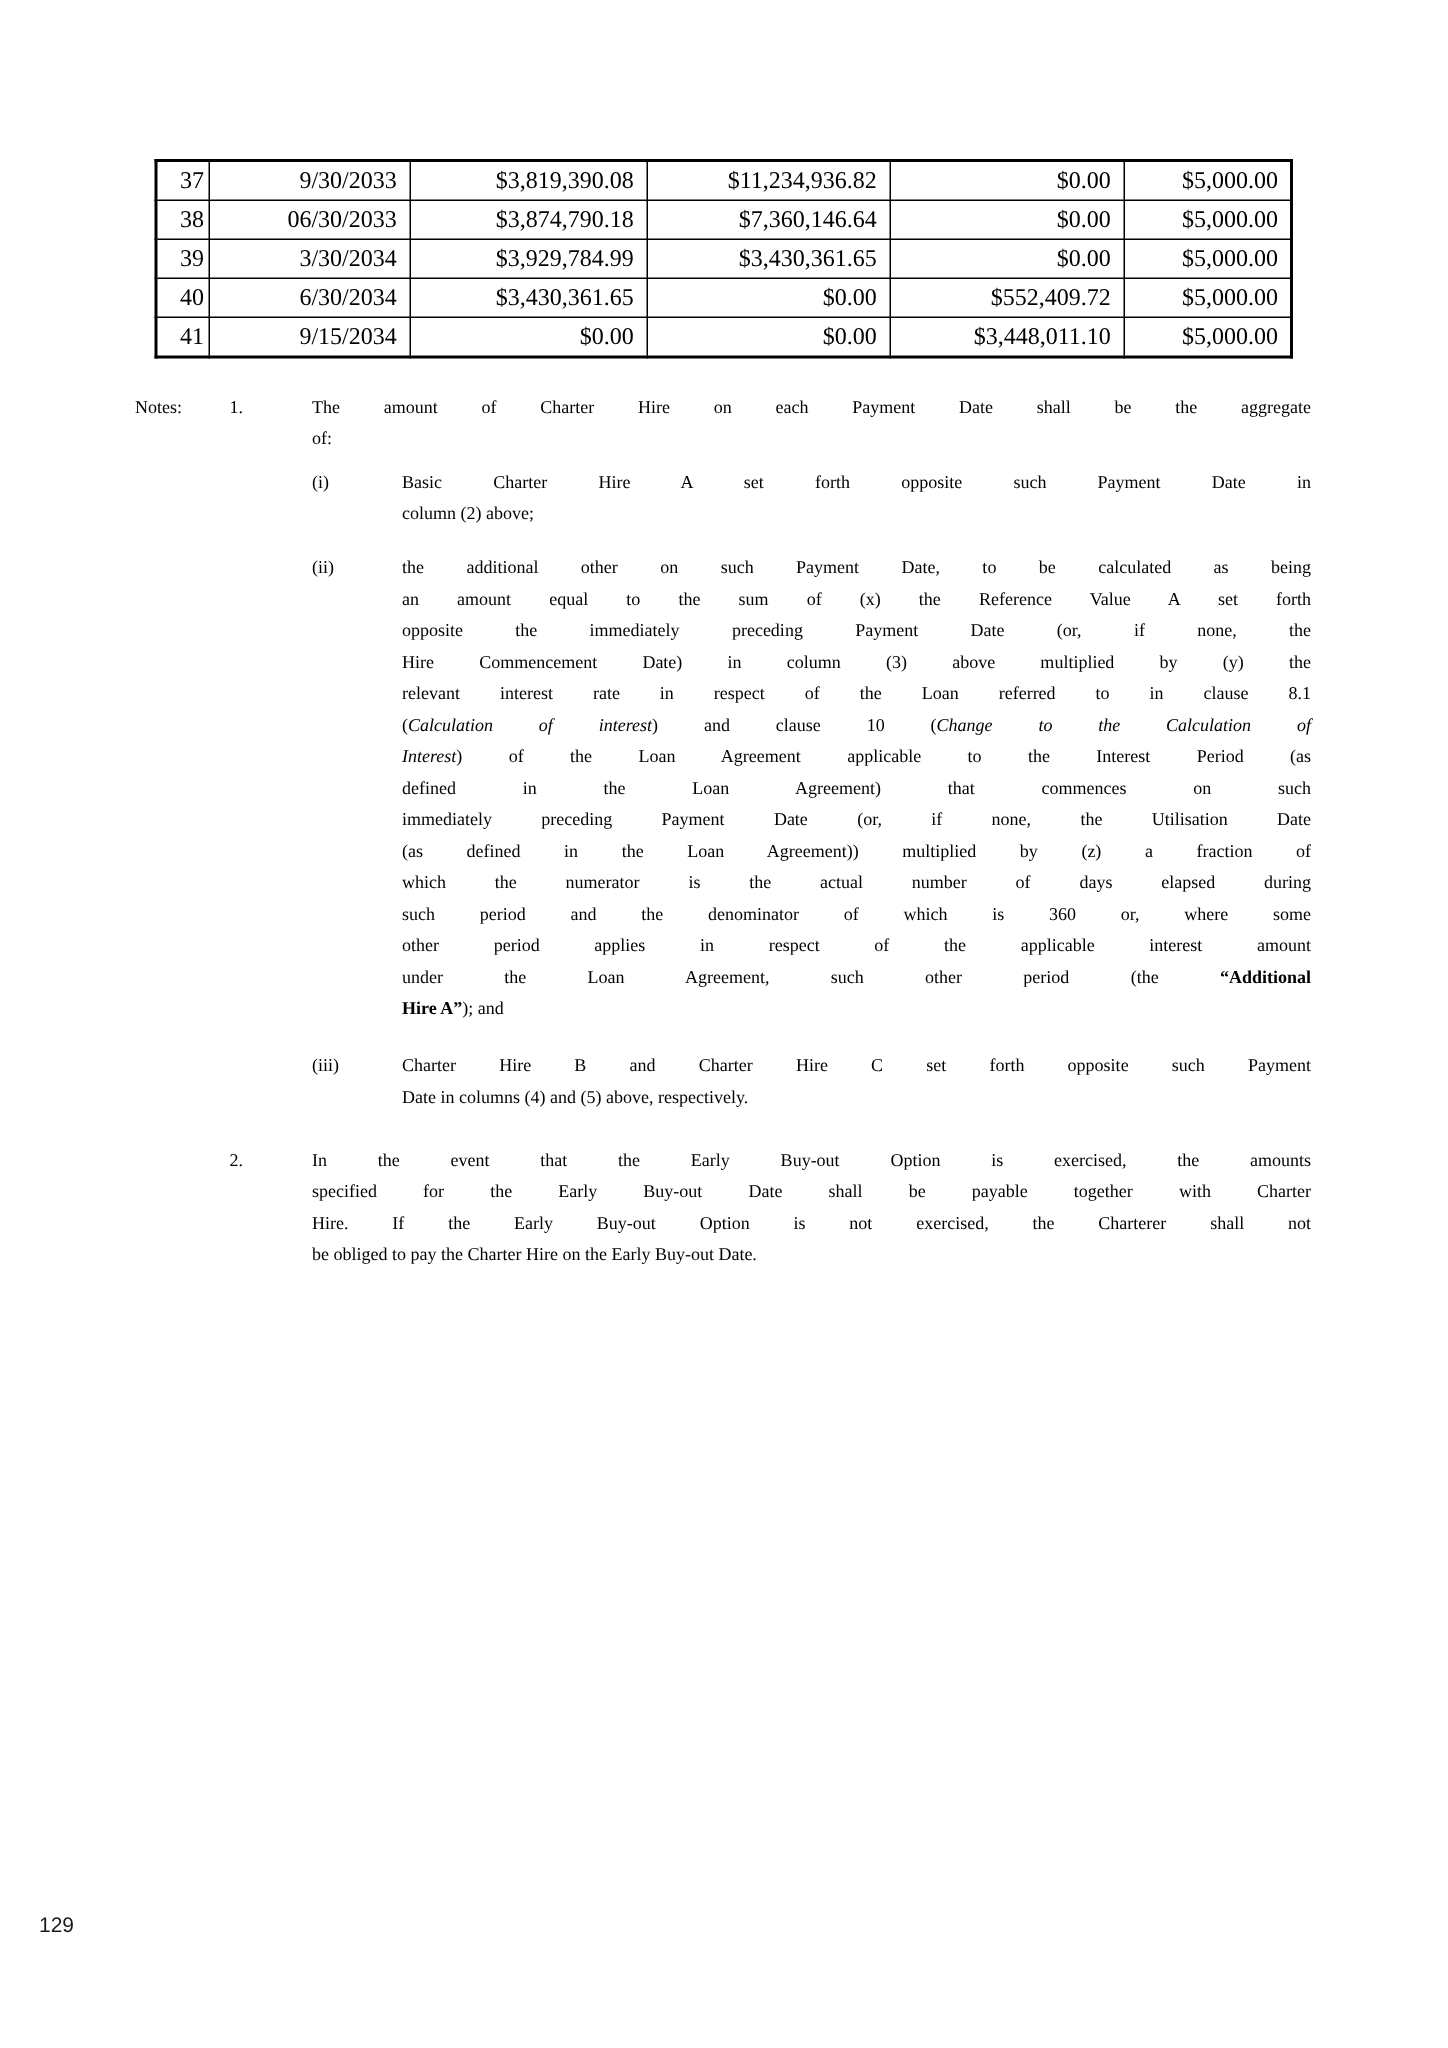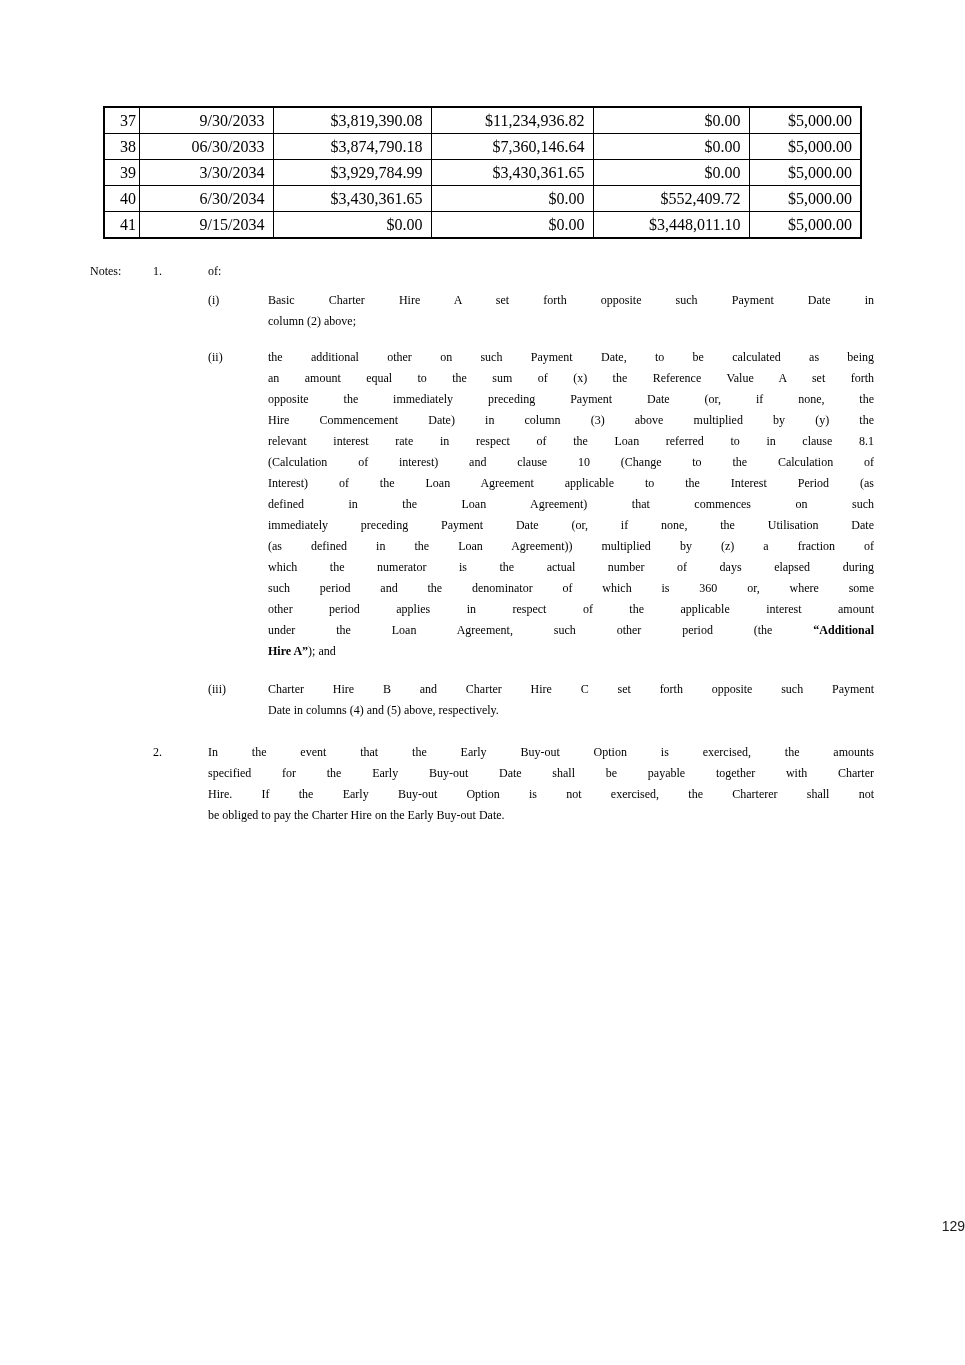--- a/index.html
+++ b/index.html
@@ -55,30 +55,30 @@
   .sub-marker{ width: 60px; flex: none; }
   .sub-body  { width: 606px; flex: none; }
 
   .sub-i   { margin-top: 8px; }
   .sub-ii  { margin-top: 15px; }
   .sub-iii { margin-top: 17px; }
   .note-2  { margin-top: 21px; }
 
   .tline { text-align: justify; text-align-last: justify; }
   .tline.last { text-align-last: auto; }
-  .it { }
+  .it { font-style: italic; }
   .bd { font-weight: bold; }
 
   
   .page-number {
     position: absolute;
-    top: 1218px;
+    top: 1275px;
     left: 0;
     right: 0;
-    text-align: right;
+    text-align: left;
     font-family: "Liberation Sans", sans-serif;
     font-size: 14px;
     color: #1a1a1a;
     margin-left: 26px;
   }
 </style>
 </head>
 <body>
 
 <div class="page">
@@ -135,20 +135,21 @@
       </tr>
     </tbody>
   </table>
 
   <div class="notes">
 
     <div class="note-row">
       <div class="notes-label">Notes:</div>
       <div class="note-num">1.</div>
       <div class="note-body">
+          <div class="tline">The amount of Charter Hire on each Payment Date shall be the aggregate</div>
           <div class="tline last">of:</div>
         </div>
     </div>
 
     <div class="subitem sub-i">
       <div class="sub-marker">(i)</div>
       <div class="sub-body">
           <div class="tline">Basic Charter Hire A set forth opposite such Payment Date in</div>
           <div class="tline last">column (2) above;</div>
         </div>

